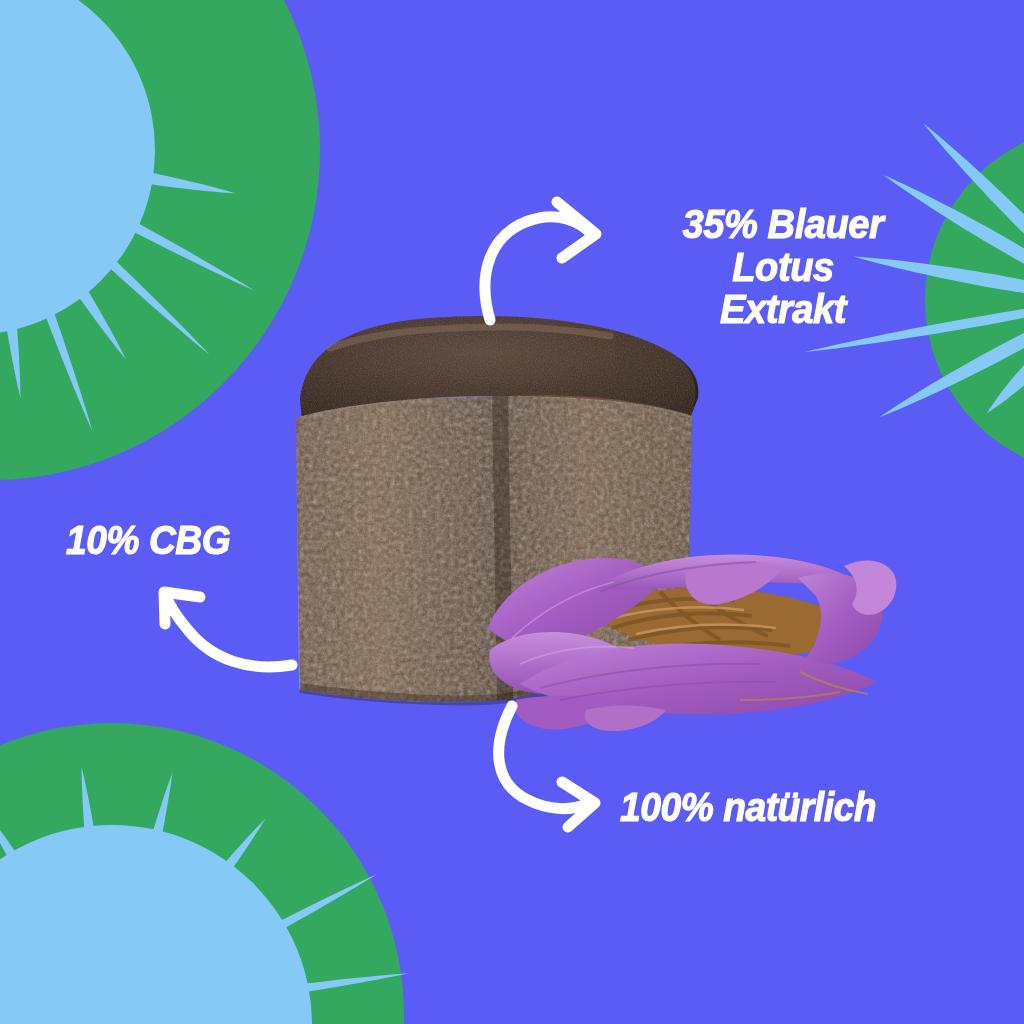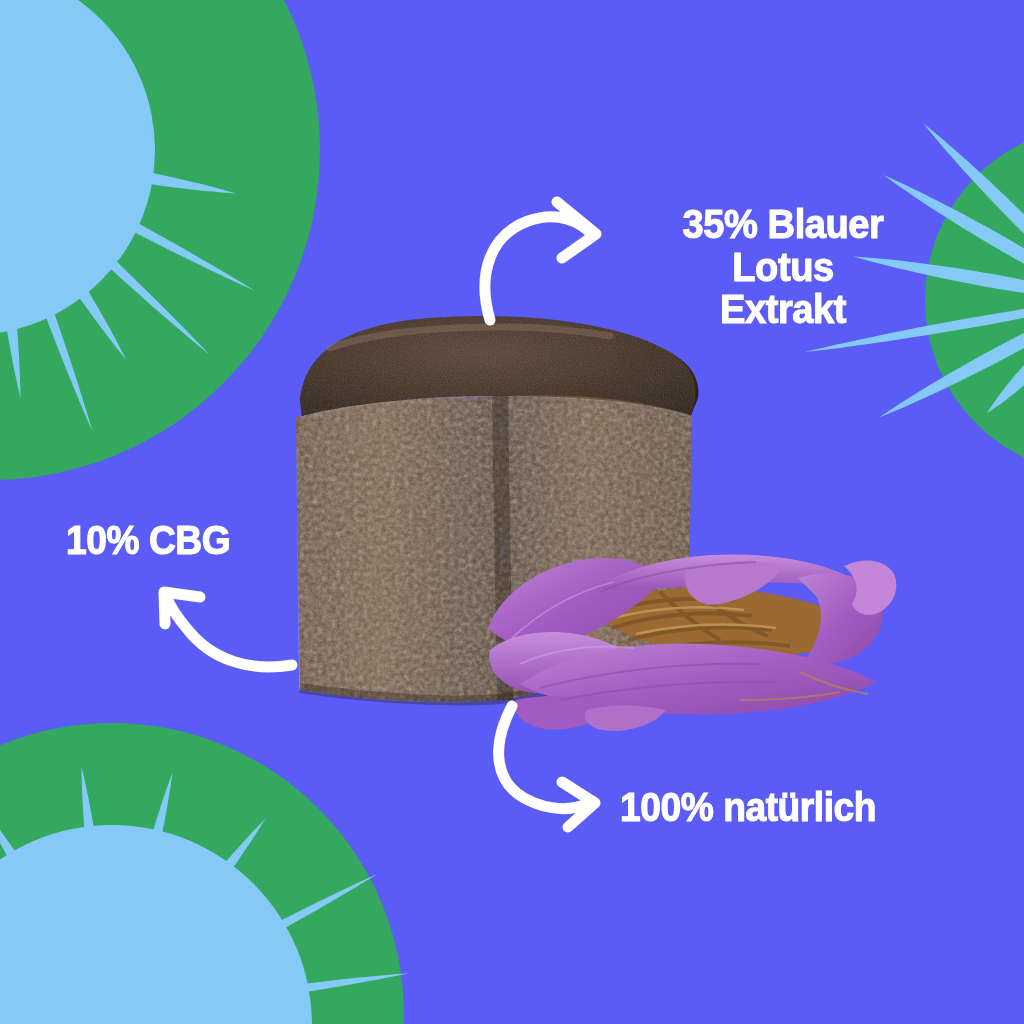--- a/index.html
+++ b/index.html
@@ -3,20 +3,21 @@
 <meta charset="utf-8">
 <style>
   html,body{margin:0;padding:0;background:#222;}
   *{box-sizing:border-box;}
   #stage{
     position:relative;
     width:1024px;height:1024px;
     overflow:hidden;
     background:#5B5BF5;
     font-family:"Liberation Sans", sans-serif;
+    font-style:italic;
   }
   .layer{position:absolute;inset:0;}
   svg.layer{display:block;width:1024px;height:1024px;}
 
   
   .label{
     position:absolute;
     color:#ffffff;
     font-family:"Liberation Sans", sans-serif;
     font-weight:700;

